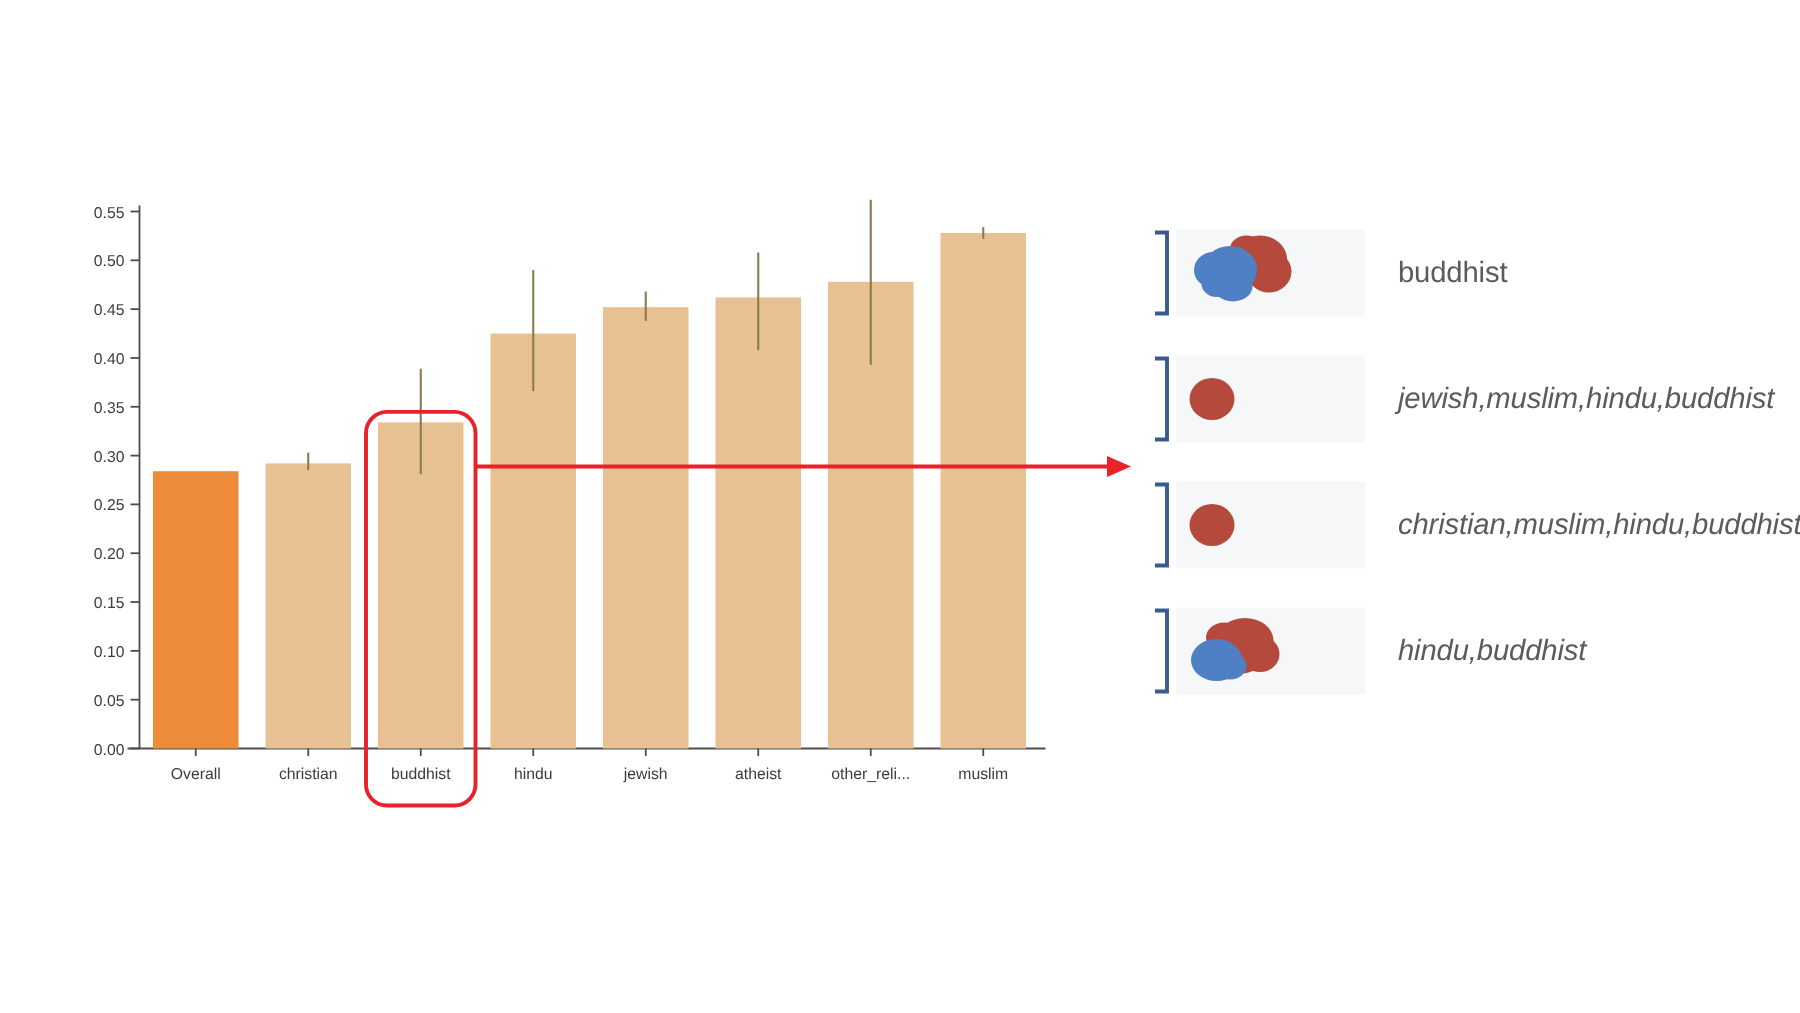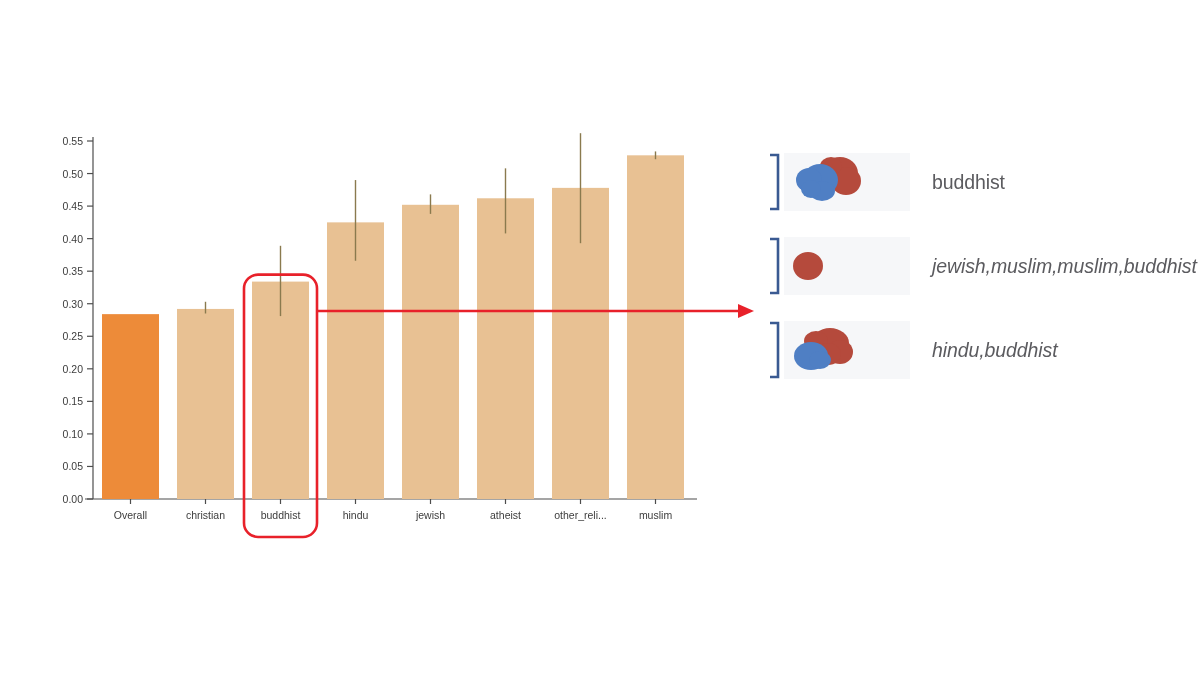--- a/index.html
+++ b/index.html
@@ -191,23 +191,38 @@
           <path d="M2 2 H10 V56 H2" fill="none" stroke="#3a5a92" stroke-width="2.6"></path>
         </svg>
       </div>
       <div class="thumb">
         <svg width="126" height="58" viewBox="0 0 126 58">
           <g>
             <ellipse cx="24" cy="29" rx="15" ry="14" fill="#b54a3c"></ellipse>
           </g>
         </svg>
       </div>
-      <div class="legend-label italic">jewish,muslim,muslim,buddhist</div>
-    </div>
-
+      <div class="legend-label italic">jewish,muslim,hindu,buddhist</div>
+    </div>
+
+    <div class="legend-row">
+      <div class="bracket">
+        <svg width="14" height="58" viewBox="0 0 14 58">
+          <path d="M2 2 H10 V56 H2" fill="none" stroke="#3a5a92" stroke-width="2.6"></path>
+        </svg>
+      </div>
+      <div class="thumb">
+        <svg width="126" height="58" viewBox="0 0 126 58">
+          <g>
+            <ellipse cx="24" cy="29" rx="15" ry="14" fill="#b54a3c"></ellipse>
+          </g>
+        </svg>
+      </div>
+      <div class="legend-label italic">christian,muslim,hindu,buddhist</div>
+    </div>
 
     <div class="legend-row">
       <div class="bracket">
         <svg width="14" height="58" viewBox="0 0 14 58">
           <path d="M2 2 H10 V56 H2" fill="none" stroke="#3a5a92" stroke-width="2.6"></path>
         </svg>
       </div>
       <div class="thumb">
         <svg width="126" height="58" viewBox="0 0 126 58">
           <g>

